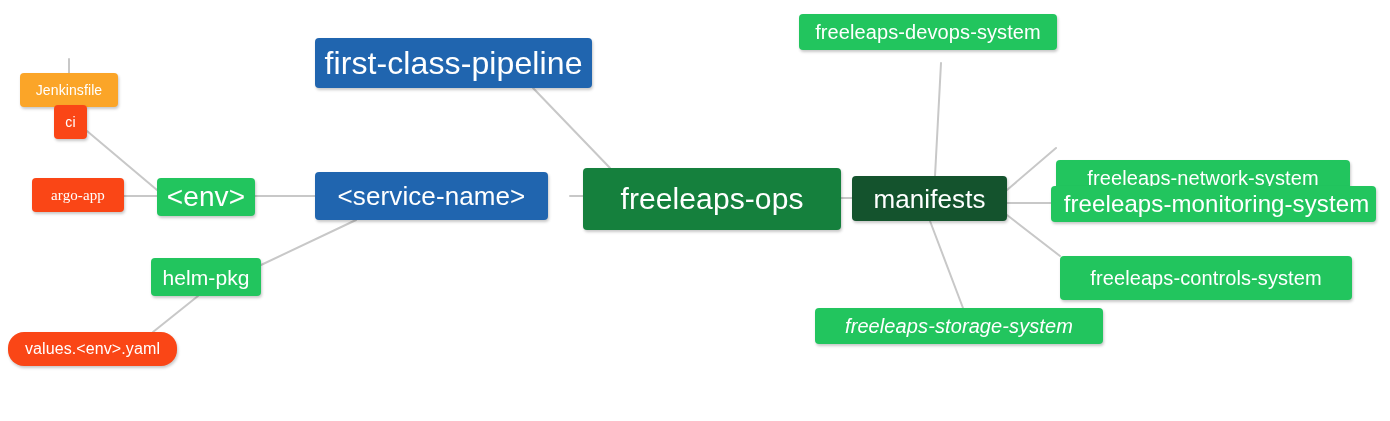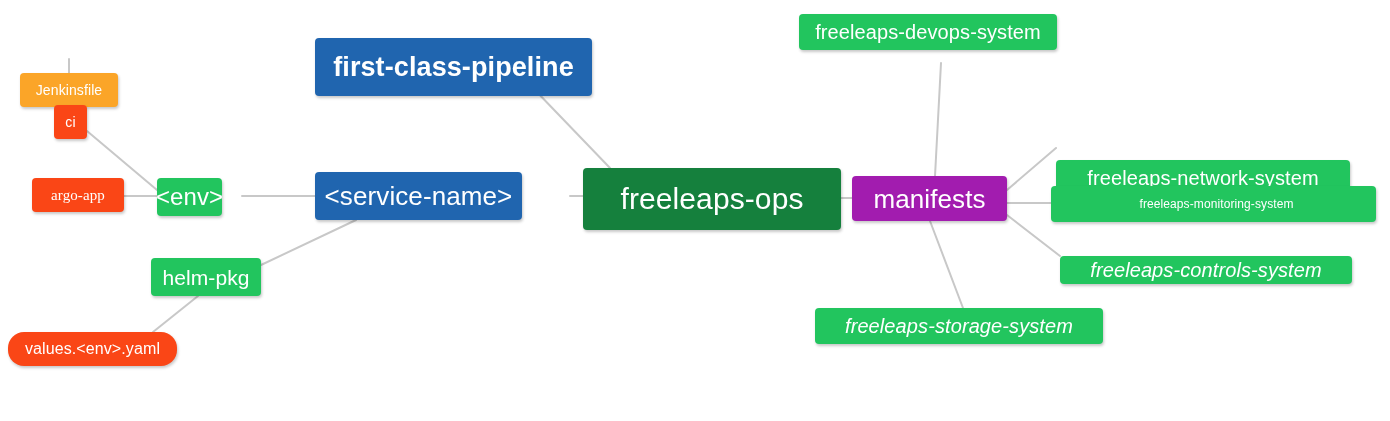--- a/index.html
+++ b/index.html
@@ -67,50 +67,50 @@
   <div id="nodes">
       <div class="node" style="left: 20px; top: 25px; width: 98px; height: 34px; background: rgb(251, 165, 40); font-size: 14px; margin-top: 48px;">
         <span class="node-label">Jenkinsfile</span>
       </div>
       <div class="node" style="left: 54px; top: 105px; width: 33px; height: 34px; background: rgb(250, 70, 22); font-size: 14px;">
         <span class="node-label">ci</span>
       </div>
       <div class="node" style="left: 32px; top: 178px; width: 92px; height: 34px; background: rgb(250, 70, 22); font-size: 15px; font-family: Liberation Serif, serif;">
         <span class="node-label">argo-app</span>
       </div>
-      <div class="node" style="left: 157px; top: 178px; width: 65px; height: 38px; background: rgb(34, 197, 94); font-size: 24px; justify-content: center;">
+      <div class="node" style="left: 157px; top: 178px; width: 98px; height: 38px; background: rgb(34, 197, 94); font-size: 28px; justify-content: center;">
         <span class="node-label">&lt;env&gt;</span>
       </div>
       <div class="node" style="left: 151px; top: 258px; width: 110px; height: 38px; background: rgb(34, 197, 94); font-size: 21px;">
         <span class="node-label">helm-pkg</span>
       </div>
       <div class="node" style="left: 8px; top: 332px; width: 169px; height: 34px; background: rgb(250, 70, 22); font-size: 16px; border-radius: 16px;">
         <span class="node-label">values.&lt;env&gt;.yaml</span>
       </div>
-      <div class="node" style="left: 315px; top: 38px; width: 277px; height: 58px; background: rgb(32, 101, 175); font-size: 27px; font-weight: bold;">
+      <div class="node" style="left: 315px; top: 38px; width: 277px; height: 50px; background: rgb(32, 101, 175); font-size: 32px;">
         <span class="node-label">first-class-pipeline</span>
       </div>
-      <div class="node" style="left: 315px; top: 172px; width: 207px; height: 48px; background: rgb(32, 101, 175); font-size: 26px;">
+      <div class="node" style="left: 315px; top: 172px; width: 233px; height: 48px; background: rgb(32, 101, 175); font-size: 26px;">
         <span class="node-label">&lt;service-name&gt;</span>
       </div>
       <div class="node" style="left: 583px; top: 168px; width: 258px; height: 62px; background: #15803d; font-size: 30px;">
         <span class="node-label">freeleaps-ops</span>
       </div>
-      <div class="node" style="left: 852px; top: 176px; width: 155px; height: 45px; background: #a21caf; font-size: 26px; text-align: center;">
+      <div class="node" style="left: 852px; top: 176px; width: 155px; height: 45px; background: #14532d; font-size: 26px; text-align: center;">
         <span class="node-label">manifests</span>
       </div>
       <div class="node" style="left: 799px; top: 14px; width: 258px; height: 36px; background: rgb(34, 197, 94); font-size: 20px;">
         <span class="node-label">freeleaps-devops-system</span>
       </div>
       <div class="node" style="left: 1056px; top: 112px; width: 294px; height: 36px; background: rgb(34, 197, 94); font-size: 20px; margin-top: 48px;">
         <span class="node-label">freeleaps-network-system</span>
       </div>
-      <div class="node" style="left: 1051px; top: 186px; width: 325px; height: 36px; background: rgb(34, 197, 94); font-size: 12px; padding-left: 6px;">
+      <div class="node" style="left: 1051px; top: 186px; width: 325px; height: 36px; background: rgb(34, 197, 94); font-size: 24px; padding-left: 6px;">
         <span class="node-label">freeleaps-monitoring-system</span>
       </div>
-      <div class="node" style="left: 1060px; top: 256px; width: 292px; height: 28px; background: rgb(34, 197, 94); font-size: 20px; font-style: italic;">
+      <div class="node" style="left: 1060px; top: 256px; width: 292px; height: 44px; background: rgb(34, 197, 94); font-size: 20px;">
         <span class="node-label">freeleaps-controls-system</span>
       </div>
       <div class="node" style="left: 815px; top: 308px; width: 288px; height: 36px; background: rgb(34, 197, 94); font-size: 20px; font-style: italic;">
         <span class="node-label">freeleaps-storage-system</span>
       </div>
     </div>
 </div>
 
 </body></html>

